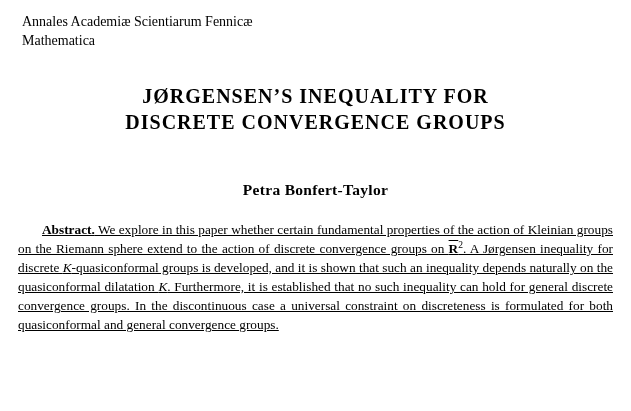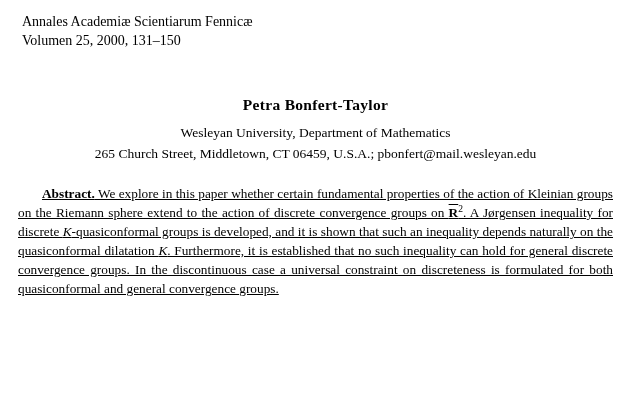--- a/index.html
+++ b/index.html
@@ -74,26 +74,26 @@
     font-style: italic;
   }
 </style>
 </head>
 <body>
 
 <div class="page">
 
   <div class="journal-header">
     <div>Annales Academiæ Scientiarum Fennicæ</div>
-    <div>Volumen 25, 2000, 131–150</div>
+    <div>Mathematica</div>
   </div>
 
+  <h1 class="paper-title">
+    <span class="title-line">JØRGENSEN’S INEQUALITY FOR</span>
+    <span class="title-line">DISCRETE CONVERGENCE GROUPS</span>
+  </h1>
 
   <div class="author-name">Petra Bonfert-Taylor</div>
 
-  <div class="affiliation">
-    <div>Wesleyan University, Department of Mathematics</div>
-    <div>265 Church Street, Middletown, CT 06459, U.S.A.; pbonfert@mail.wesleyan.edu</div>
-  </div>
 
   <p class="abstract"><span class="abstract-label">Abstract.</span><span> We explore in this paper whether certain fundamental properties of the action of Kleinian groups on the Riemann sphere extend to the action of discrete convergence groups on </span><span><span class="math-rbar">R</span><span class="math-sup">2</span></span><span>. A Jørgensen inequality for discrete </span><span class="math-italic">K</span><span>-quasiconformal groups is developed, and it is shown that such an inequality depends naturally on the quasiconformal dilatation </span><span class="math-italic">K</span><span>. Furthermore, it is established that no such inequality can hold for general discrete convergence groups. In the discontinuous case a universal constraint on discreteness is formulated for both quasiconformal and general convergence groups.</span></p>
 
 </div>
 
 </body></html>

